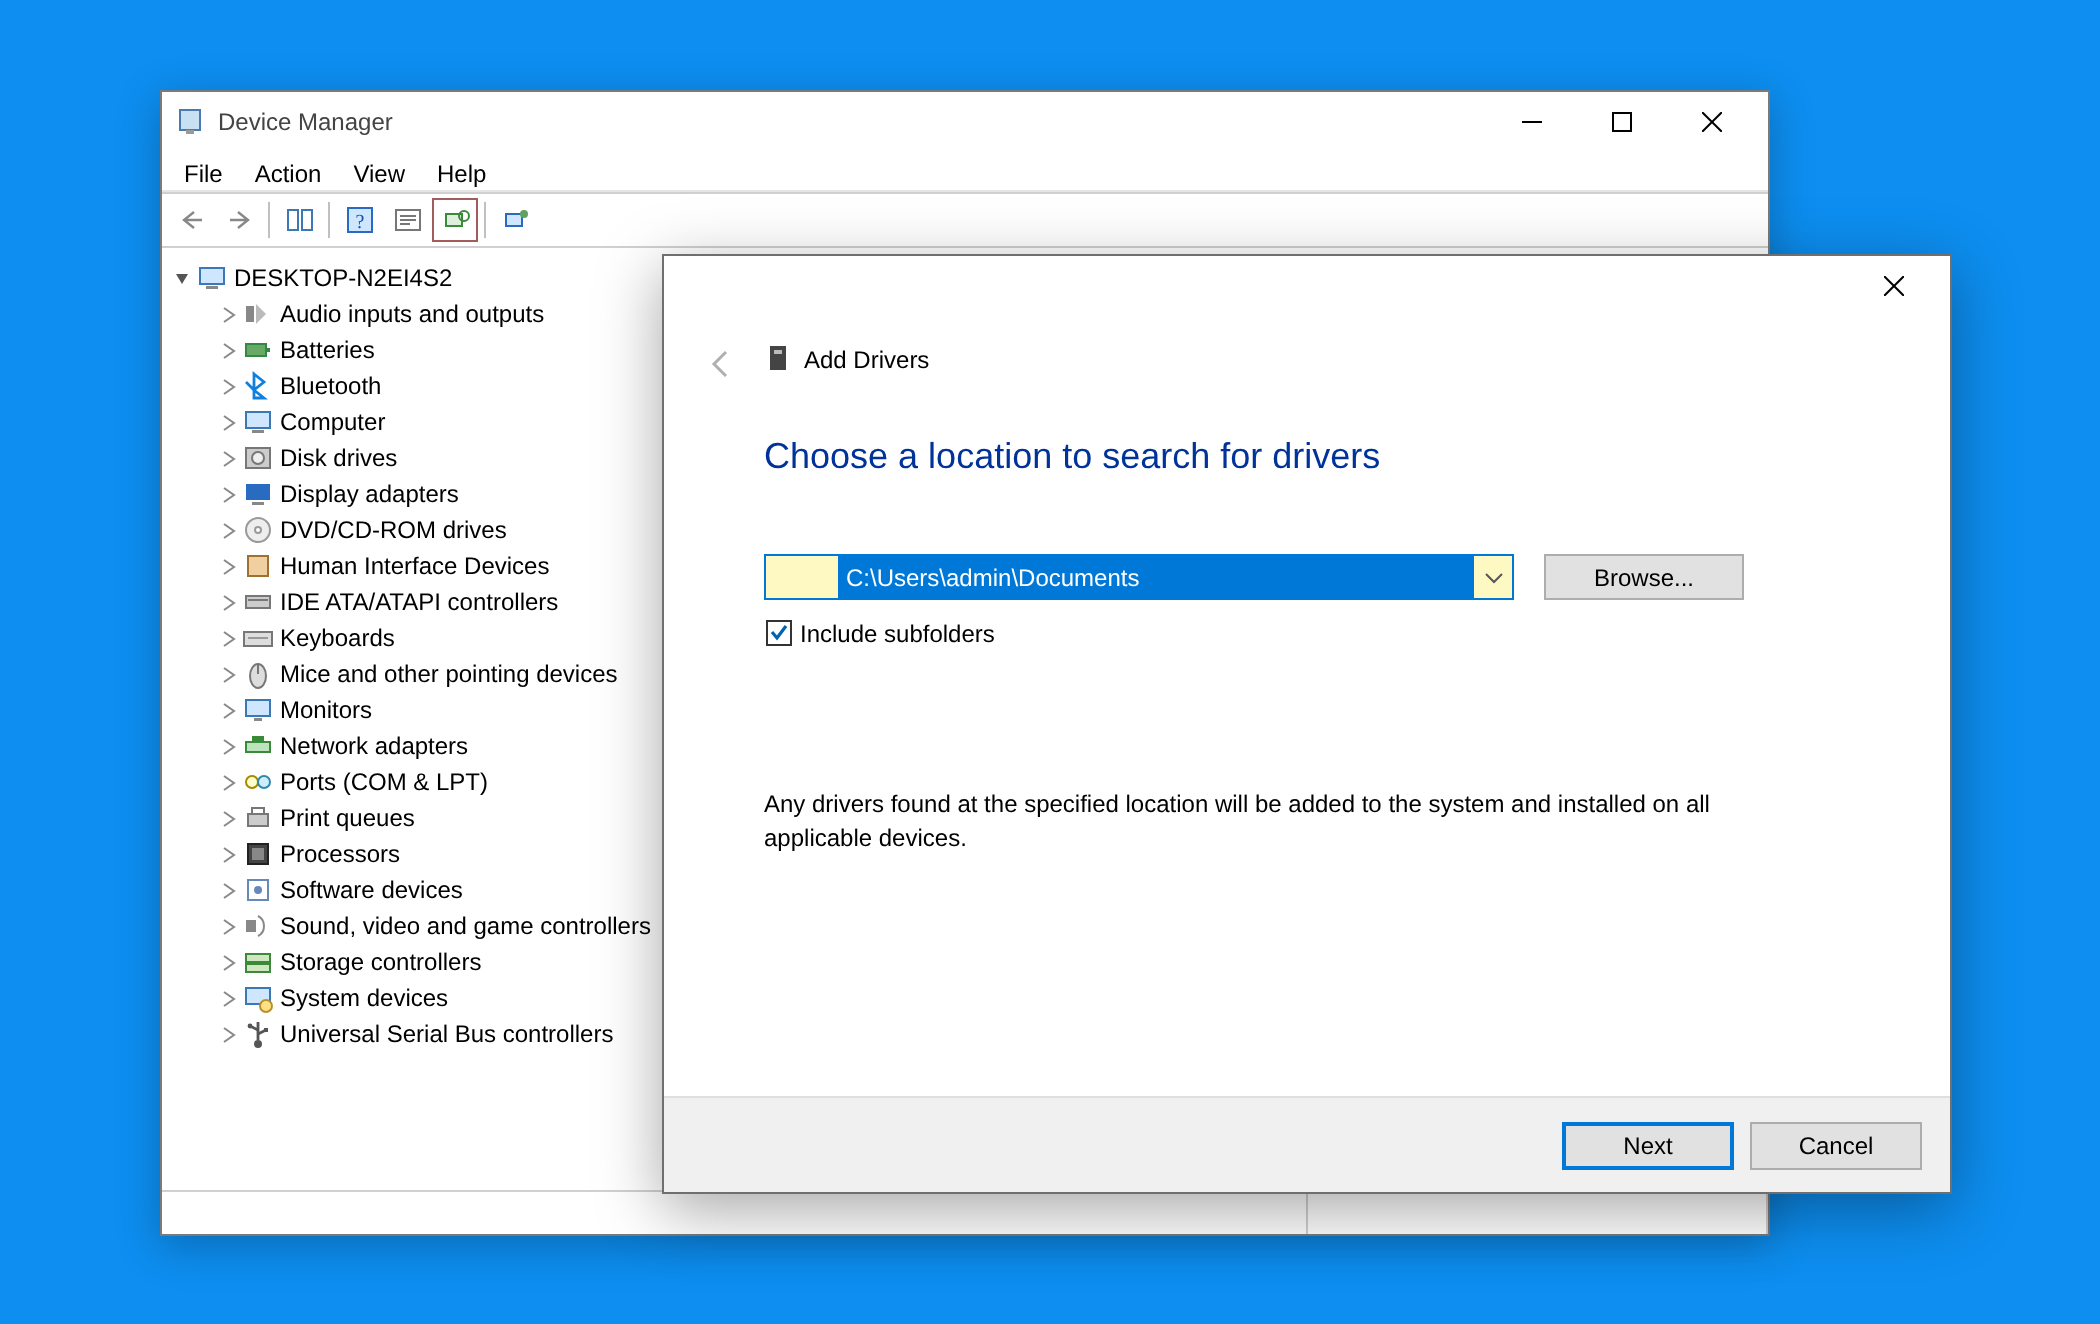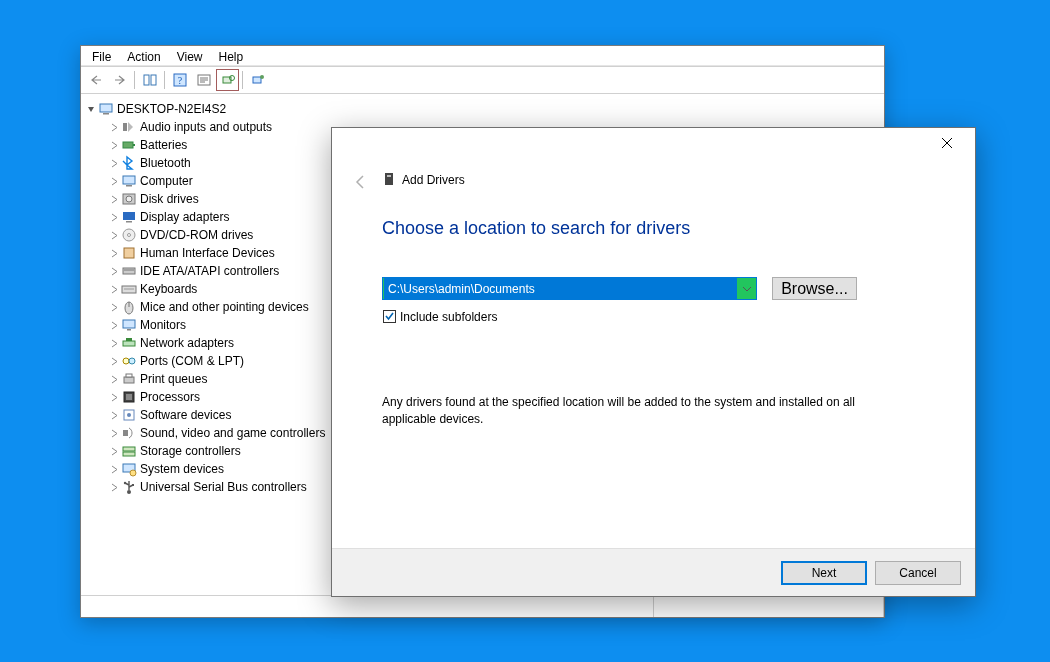--- a/index.html
+++ b/index.html
@@ -104,38 +104,39 @@
   .dialog .header-row .dlg-title { font-size:12px; }
   .dialog .instruction {
     color:#003399; font-size:18px;
     margin-bottom: 38px;
   }
   .dialog .path-row { display:flex; align-items:center; gap:15px; margin-bottom:10px; }
   .dialog .combo {
     flex:0 0 375px;
     height:23px;
     border:1px solid #0078d7;
-    background:#22c55e;
+    background:#fef9c3;
     display:flex; align-items:center;
     position:relative;
+    padding-left:35px;
   }
   .dialog .combo .selected {
     flex:1; height:100%; display:flex; align-items:center;
     background:#0078d7; color:#fff; padding:0 4px; font-size:12px;
     margin:1px;
   }
   .dialog .combo .caret {
     width:18px; display:flex; align-items:center; justify-content:center;
     color:#555;
   }
   .dialog .browse-btn {
-    width:85px; height:23px;
+    width:100px; height:23px;
     border:1px solid #adadad; background:#e1e1e1;
     display:flex; align-items:center; justify-content:center;
-    font-size:16px;
+    font-size:12px;
   }
   .dialog .checkbox-row { display:flex; align-items:flex-start; gap:4px; padding-left:1px; margin-bottom: 70px;}
   .dialog .checkbox {
     width:13px; height:13px; border:1px solid #333; display:flex; align-items:center; justify-content:center;
     font-size:11px; color:#0063b1; font-weight:bold;
   }
   .dialog .description {
     font-size:12px; line-height:1.45; max-width:480px;
   }
   .dialog .button-row {
@@ -150,20 +151,47 @@
   }
   .dialog .btn.primary { border:1px solid #0078d7; box-shadow: inset 0 0 0 1px #0078d7; }
 
   svg { display:block; }
 </style>
 </head>
 <body>
 
 <div class="dm-window">
 
+  <div class="titlebar">
+    <span class="app-icon">
+      <svg width="16" height="16" viewBox="0 0 16 16">
+          <rect x="3" y="2" width="10" height="10" fill="#c9dff2" stroke="#4a7ab0"></rect>
+          <rect x="6" y="12" width="4" height="2" fill="#9a9a9a"></rect>
+        </svg>
+    </span>
+    <span class="title">Device Manager</span>
+    <div class="win-controls">
+      <div class="win-btn">
+        <svg width="10" height="10">
+            <line x1="0" y1="5" x2="10" y2="5" stroke="#000"></line>
+          </svg>
+      </div>
+      <div class="win-btn">
+        <svg width="10" height="10">
+            <rect x="0.5" y="0.5" width="9" height="9" fill="none" stroke="#000"></rect>
+          </svg>
+      </div>
+      <div class="win-btn">
+        <svg width="10" height="10">
+            <line x1="0" y1="0" x2="10" y2="10" stroke="#000"></line>
+            <line x1="10" y1="0" x2="0" y2="10" stroke="#000"></line>
+          </svg>
+      </div>
+    </div>
+  </div>
 
   <div class="menubar">
     <div class="menu-item">File</div>
     <div class="menu-item">Action</div>
     <div class="menu-item">View</div>
     <div class="menu-item">Help</div>
   </div>
 
   <div class="toolbar">
     <div class="tb-btn">

